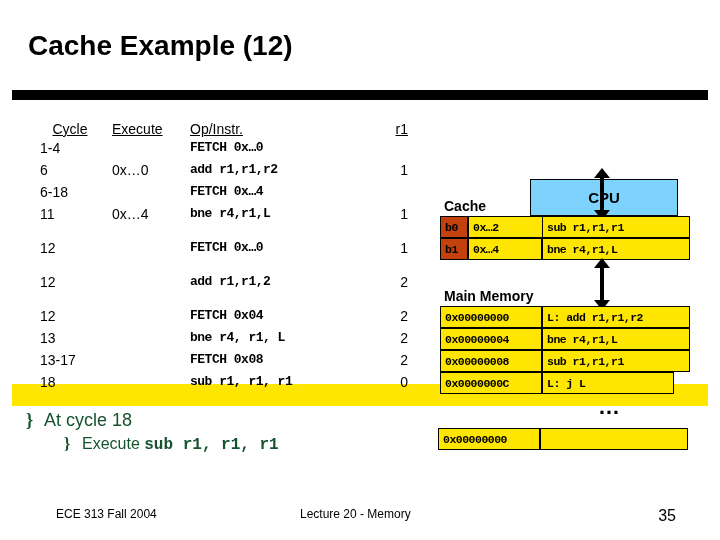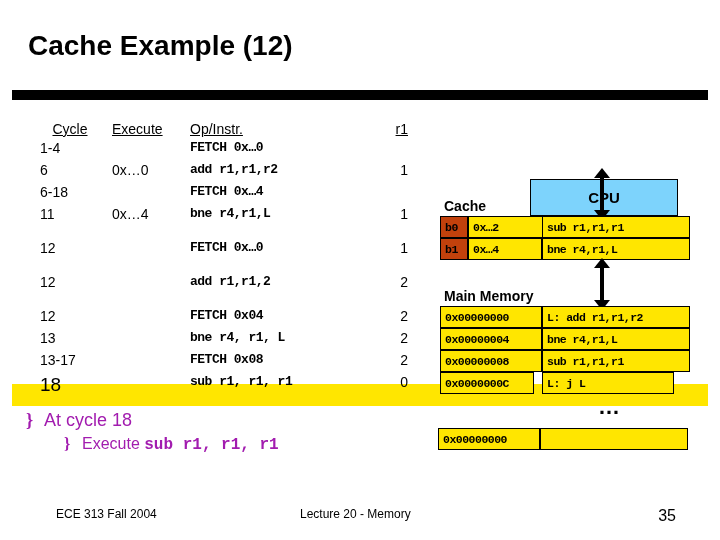--- a/index.html
+++ b/index.html
@@ -49,21 +49,21 @@
   }
   .col-cycle { left: 0; width: 60px; text-align: center; }
   .col-addr  { left: 72px; width: 70px; }
   .col-op    { left: 150px; width: 190px; }
   .col-r1    { left: 344px; width: 24px; text-align: right; }
   .bullet-block {
     position: absolute;
     left: 26px;
     top: 410px;
     font-size: 18px;
-    color: #a21caf;
+    color: #14532d;
   }
   .bullet-block .b1 { font-weight: normal; }
   .bullet-block .b2 { margin-left: 38px; font-size: 16px; margin-top:4px;}
   .brace { font-family: "Times New Roman", serif; font-weight: bold; display:inline-block; width:18px;}
   .mono { font-family: "Courier New", monospace; font-weight: bold; }
 
   .cpu-box {
     position: absolute;
     left: 530px;
     top: 135px;
@@ -172,21 +172,21 @@
     <div style="position: absolute; left: 190px; top: 308px; width: 190px; height: 22px; font-size: 13px; font-family: &quot;Courier New&quot;, monospace; font-weight: bold; letter-spacing: -0.5px;">FETCH 0x04</div>
     <div style="position: absolute; left: 384px; top: 308px; width: 24px; height: 22px; font-size: 14px; text-align: right;">2</div>
     <div style="position: absolute; left: 40px; top: 330px; width: 60px; height: 22px; font-size: 14px;">13</div>
     <div style="position: absolute; left: 112px; top: 330px; width: 70px; height: 22px; font-size: 14px;"></div>
     <div style="position: absolute; left: 190px; top: 330px; width: 190px; height: 22px; font-size: 13px; font-family: &quot;Courier New&quot;, monospace; font-weight: bold; letter-spacing: -0.5px;">bne r4, r1, L</div>
     <div style="position: absolute; left: 384px; top: 330px; width: 24px; height: 22px; font-size: 14px; text-align: right;">2</div>
     <div style="position: absolute; left: 40px; top: 352px; width: 60px; height: 22px; font-size: 14px;">13-17</div>
     <div style="position: absolute; left: 112px; top: 352px; width: 70px; height: 22px; font-size: 14px;"></div>
     <div style="position: absolute; left: 190px; top: 352px; width: 190px; height: 22px; font-size: 13px; font-family: &quot;Courier New&quot;, monospace; font-weight: bold; letter-spacing: -0.5px;">FETCH 0x08</div>
     <div style="position: absolute; left: 384px; top: 352px; width: 24px; height: 22px; font-size: 14px; text-align: right;">2</div>
-    <div style="position: absolute; left: 40px; top: 374px; width: 60px; height: 22px; font-size: 19px;">18</div>
+    <div style="position: absolute; left: 40px; top: 374px; width: 60px; height: 22px; font-size: 14px;">18</div>
     <div style="position: absolute; left: 112px; top: 374px; width: 70px; height: 22px; font-size: 14px;"></div>
     <div style="position: absolute; left: 190px; top: 374px; width: 190px; height: 22px; font-size: 13px; font-family: &quot;Courier New&quot;, monospace; font-weight: bold; letter-spacing: -0.5px;">sub r1, r1, r1</div>
     <div style="position: absolute; left: 384px; top: 374px; width: 24px; height: 22px; font-size: 14px; text-align: right;">0</div>
   </div>
 
 <div class="bullet-block">
   <div class="b1"><span class="brace">}</span><span>At cycle 18</span></div>
   <div class="b2"><span class="brace">}</span><span>Execute </span><span class="mono">sub r1, r1, r1</span></div>
 </div>
 
@@ -211,21 +211,21 @@
 <div class="v-arrow-head" style="top:300px; border-top:10px solid #000;"></div>
 
 <div class="mem-label">Main Memory</div>
 <div class="mem-grid">
   <div class="gcell yellow" style="left:0;   top:0;   width:102px;">0x00000000</div>
   <div class="gcell yellow" style="left:102px;top:0;  width:148px;">L: add r1,r1,r2</div>
   <div class="gcell yellow" style="left:0;   top:22px;width:102px;">0x00000004</div>
   <div class="gcell yellow" style="left:102px;top:22px;width:148px;">bne r4,r1,L</div>
   <div class="gcell yellow" style="left:0;   top:44px;width:102px;">0x00000008</div>
   <div class="gcell yellow" style="left:102px;top:44px;width:148px;">sub r1,r1,r1</div>
-  <div class="gcell yellow" style="left:0;   top:66px;width:94px;">0x0000000C</div>
+  <div class="gcell yellow" style="left:0;   top:66px;width:102px;">0x0000000C</div>
   <div class="gcell yellow" style="left:102px;top:66px;width:132px;">L: j L</div>
 </div>
 
 <div class="mem-dots">…</div>
 
 <div class="mem-data-last">
   <div class="gcell yellow" style="left:0; top:0; width:102px;">0x00000000</div>
   <div class="gcell yellow" style="left:102px; top:0; width:148px;"></div>
 </div>
 

